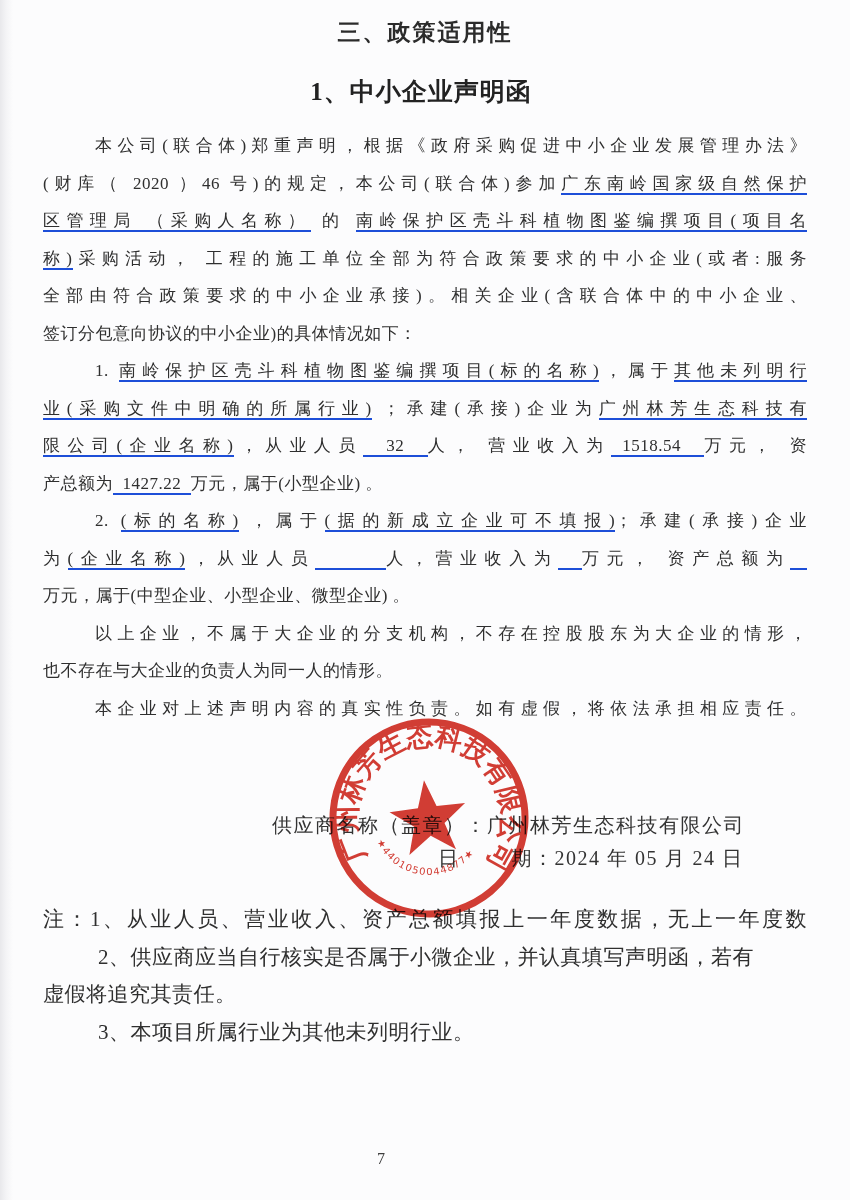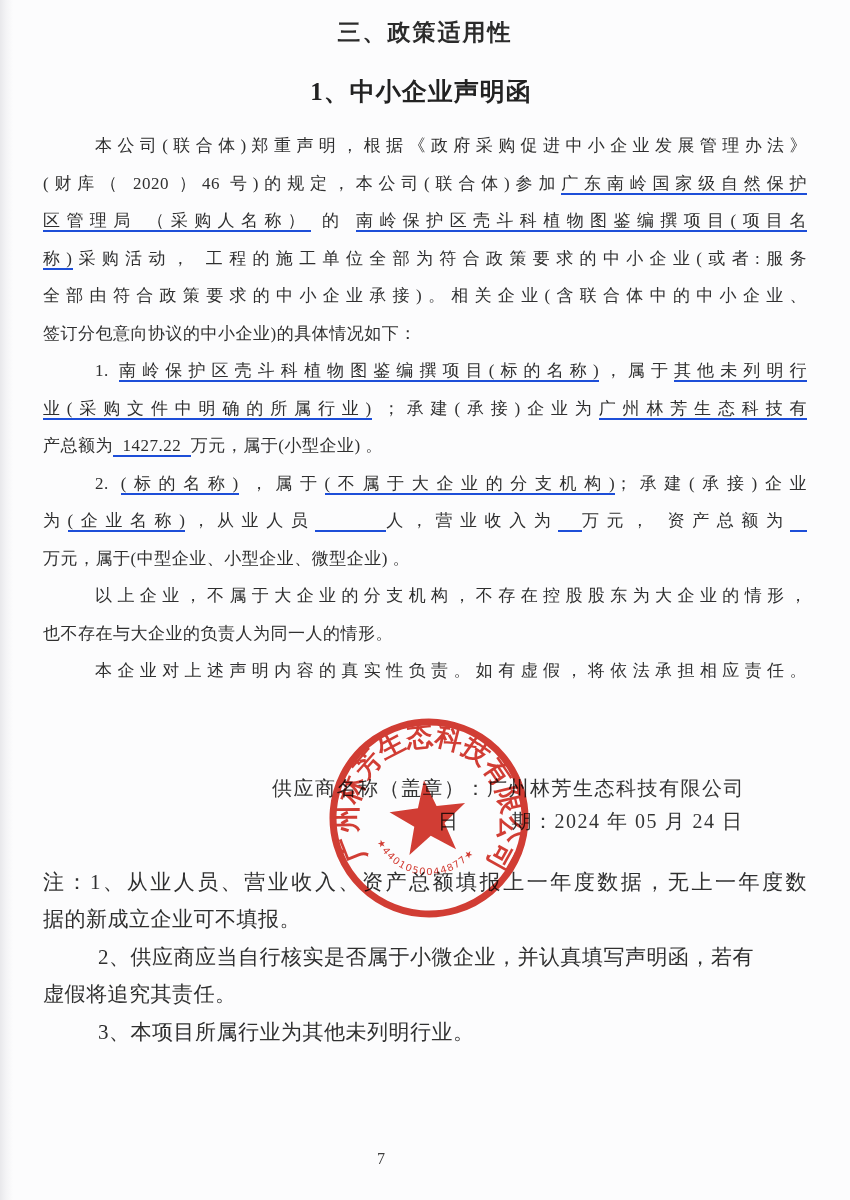--- a/index.html
+++ b/index.html
@@ -85,41 +85,41 @@
 
   <div class="body-block" id="body-lines">
       <div class="line full indent"><span>本公司(联合体)郑重声明，根据《政府采购促进中小企业发展管理办法》</span></div>
       <div class="line full"><span>(财库（ 2020 ）46 号)的规定，本公司(联合体)参加</span><span class="u">广东南岭国家级自然保护</span></div>
       <div class="line full"><span class="u">区管理局 （采购人名称）</span><span> 的 </span><span class="u">南岭保护区壳斗科植物图鉴编撰项目(项目名</span></div>
       <div class="line full"><span class="u">称)</span><span>采购活动， 工程的施工单位全部为符合政策要求的中小企业(或者:服务</span></div>
       <div class="line full"><span>全部由符合政策要求的中小企业承接)。相关企业(含联合体中的中小企业、</span></div>
       <div class="line"><span>签订分包意向协议的中小企业)的具体情况如下：</span></div>
       <div class="line full indent"><span>1. </span><span class="u">南岭保护区壳斗科植物图鉴编撰项目(标的名称)</span><span>，属于</span><span class="u">其他未列明行</span></div>
       <div class="line full"><span class="u">业(采购文件中明确的所属行业)</span><span> ；承建(承接)企业为</span><span class="u">广州林芳生态科技有</span></div>
+      <div class="line full"><span class="u">限公司(企业名称)</span><span>，从业人员</span><span class="u">&nbsp;&nbsp;32&nbsp;&nbsp;</span><span>人， 营业收入为</span><span class="u">&nbsp;1518.54&nbsp;&nbsp;</span><span>万元， 资</span></div>
       <div class="line"><span>产总额为</span><span class="u">&nbsp;&nbsp;1427.22&nbsp;&nbsp;</span><span>万元，属于(小型企业) 。</span></div>
-      <div class="line full indent"><span>2. </span><span class="u">(标的名称)</span><span> ，属于</span><span class="u">(不属于大企业的分支机构)</span><span>；承建(承接)企业</span></div>
+      <div class="line full indent"><span>2. </span><span class="u">(标的名称)</span><span> ，属于</span><span class="u">(据的新成立企业可不填报)</span><span>；承建(承接)企业</span></div>
       <div class="line full"><span>为</span><span class="u">(企业名称)</span><span>，从业人员</span><span class="u">&nbsp;&nbsp;&nbsp;&nbsp;&nbsp;&nbsp;</span><span>人，营业收入为</span><span class="u">&nbsp;&nbsp;</span><span>万元， 资产总额为</span><span class="u">&nbsp;&nbsp;</span></div>
       <div class="line"><span>万元，属于(中型企业、小型企业、微型企业) 。</span></div>
       <div class="line full indent"><span>以上企业，不属于大企业的分支机构，不存在控股股东为大企业的情形，</span></div>
       <div class="line"><span>也不存在与大企业的负责人为同一人的情形。</span></div>
       <div class="line full indent"><span>本企业对上述声明内容的真实性负责。如有虚假，将依法承担相应责任。</span></div>
     </div>
 
   <div class="signature">
     <div class="sig-line">
       <span>供应商名称（盖章）：</span><span>广州林芳生态科技有限公司</span>
     </div>
     <div class="sig-line">
       <span class="date-left">日</span><span class="date-right">期：</span><span>2024 年 05 月 24 日</span>
     </div>
   </div>
 
   <div class="notes-block" id="note-lines">
       <div class="line full"><span>注：1、从业人员、营业收入、资产总额填报上一年度数据，无上一年度数</span></div>
-      <div class="line"><span>据的新成立企业可不填报。</span></div>
       <div class="line indent"><span>2、供应商应当自行核实是否属于小微企业，并认真填写声明函，若有</span></div>
       <div class="line"><span>虚假将追究其责任。</span></div>
       <div class="line indent"><span>3、本项目所属行业为其他未列明行业。</span></div>
     </div>
 
   <div class="stamp">
     <svg viewBox="0 0 220 220" width="220" height="220" xmlns="http://www.w3.org/2000/svg">
       <defs>
         <path id="arcTop" d="M 51.7 153.9 A 73 73 0 1 1 168.3 153.9" fill="none"></path>
         <path id="arcBottom" d="M 59.2 135.9 A 57 57 0 0 0 160.8 135.9" fill="none"></path>

